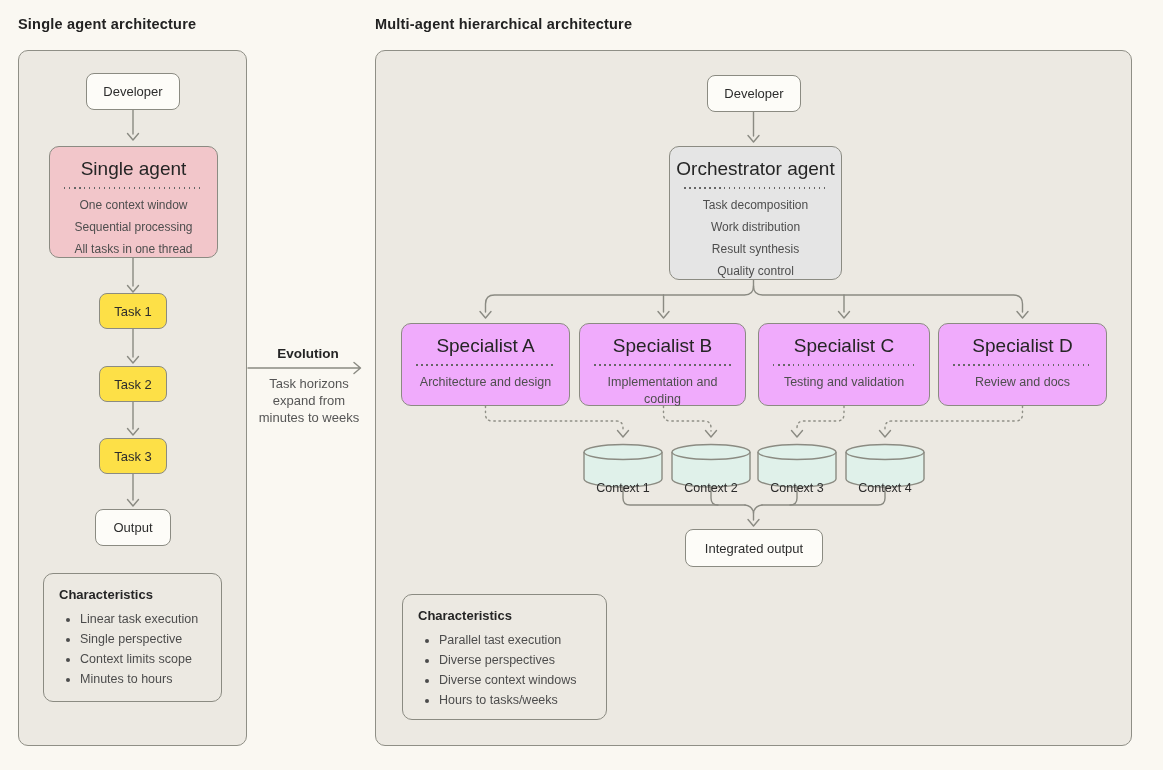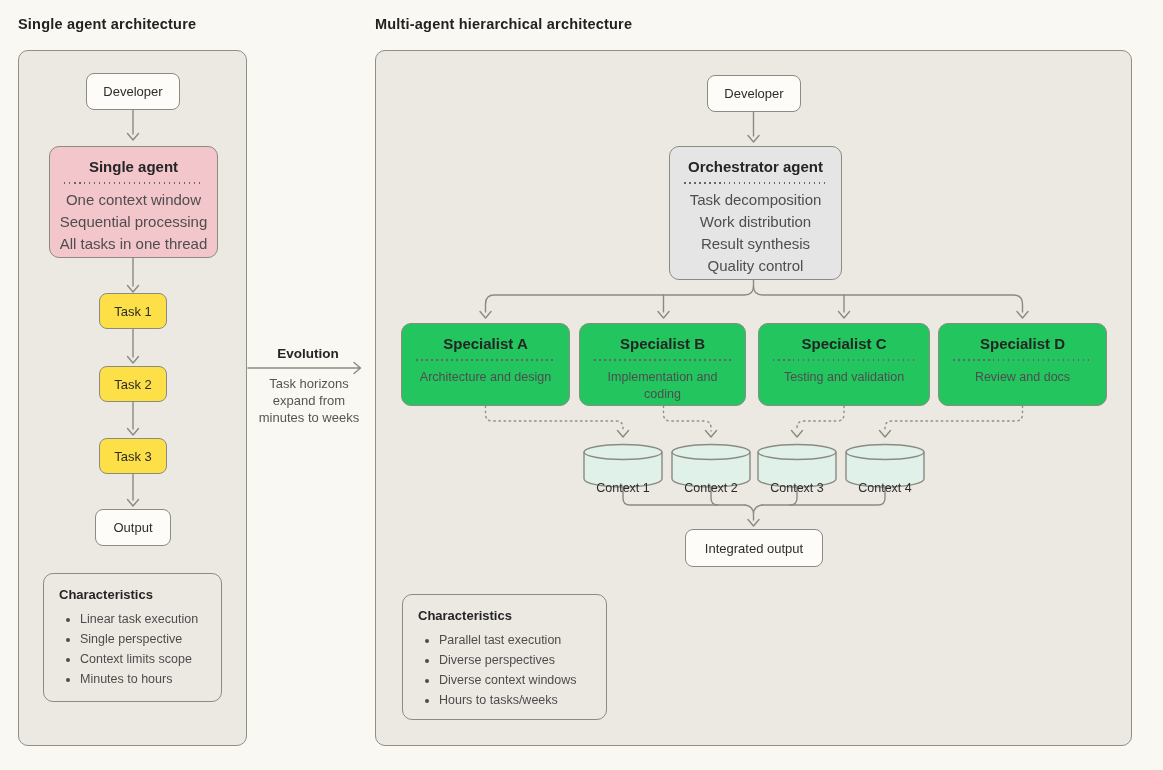--- a/index.html
+++ b/index.html
@@ -40,27 +40,27 @@
   .agent-card {
     position: absolute;
     border: 1.4px solid #8b8b82;
     border-radius: 10px;
     box-sizing: border-box;
     text-align: center;
     padding-top: 11px;
   }
   .agent-card.pink { background: #f2c6ca; }
   .agent-card.green { background: #e5e5e5; }
-  .agent-card.green-lite { background: #22c55e; }
-  .card-title { font-size: 15px; font-weight: bold; color: #252525; }
+  .agent-card.green-lite { background: #f0abfc; }
+  .card-title { font-size: 19px; font-weight: normal; color: #252525; }
   .dotted-sep {
     height: 2px; margin: 7px 14px 5px 14px;
     background-image: repeating-linear-gradient(90deg, #666 0 1.5px, transparent 1.5px 5px);
   }
-  .card-items { font-size: 15px; color: #4e4e4e; line-height: 22px; }
+  .card-items { font-size: 12px; color: #4e4e4e; line-height: 22px; }
   .card-desc { font-size: 12.5px; color: #4e4e4e; line-height: 17px; padding: 3px 14px 0 14px; }
 
   .char-card {
     position: absolute;
     border: 1.4px solid #8b8b82;
     border-radius: 10px;
     box-sizing: border-box;
     padding: 13px 8px 8px 15px;
   }
   .char-title { font-size: 13px; font-weight: bold; color: #252525; margin-bottom: 7px; }

